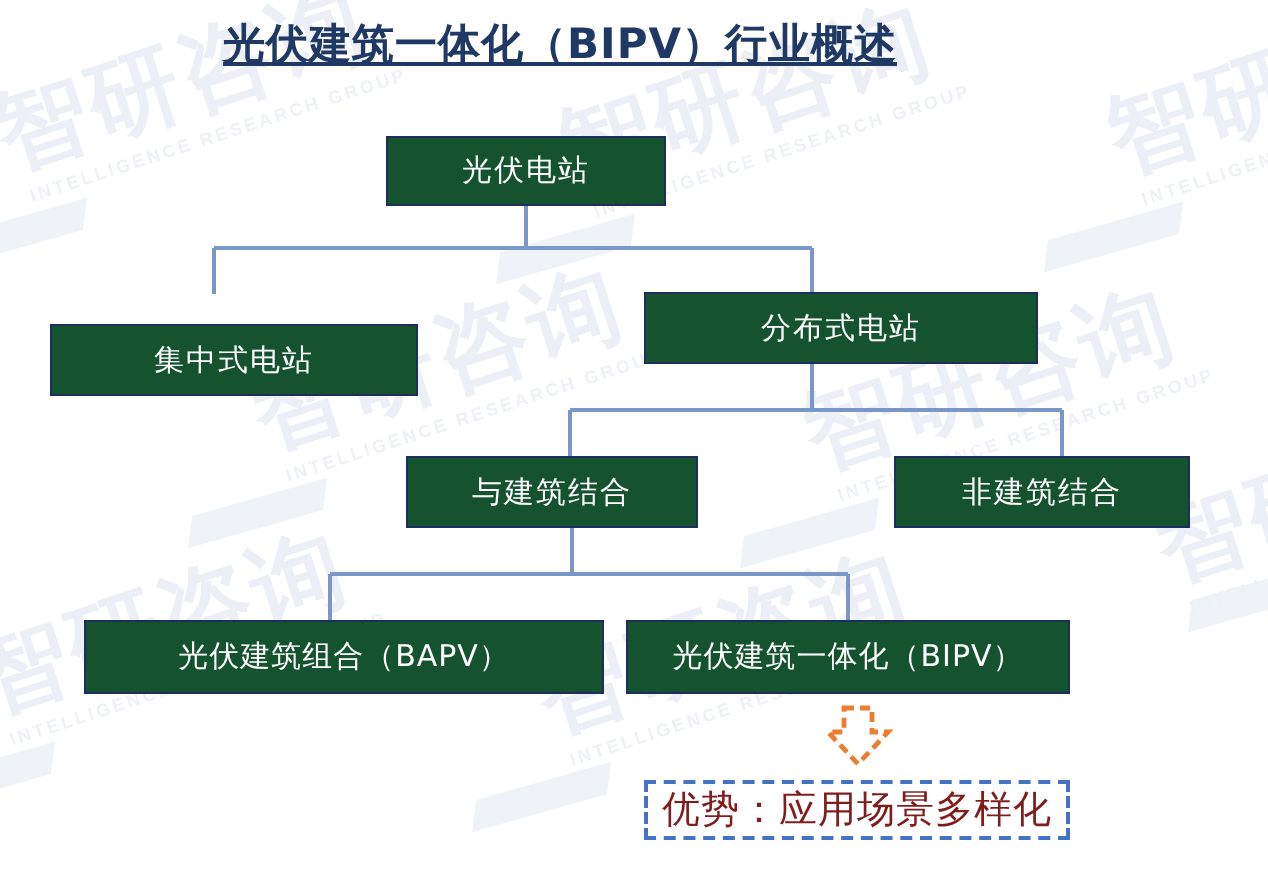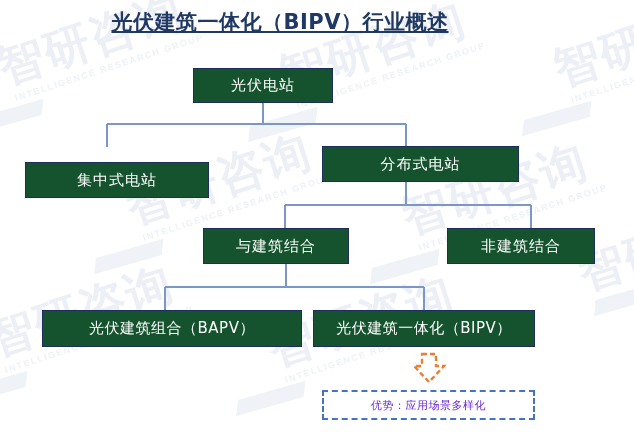--- a/index.html
+++ b/index.html
@@ -109,25 +109,25 @@
     font-size: 15px;
     letter-spacing: 0.5px;
   }
 
   
   #callout {
     position: absolute;
     box-sizing: border-box;
     border: 2px dashed #4472c4;
     background: #ffffff;
-    color: #6d28d9;
+    color: #7f1d1d;
     display: flex;
     align-items: center;
     justify-content: center;
-    font-size: 11px;
+    font-size: 19px;
     letter-spacing: 0.5px;
     z-index: 4;
     font-family: "DejaVu Sans", "Liberation Sans", sans-serif;
   }
 
   #down-arrow {
     position: absolute;
     z-index: 4;
   }
 </style>

